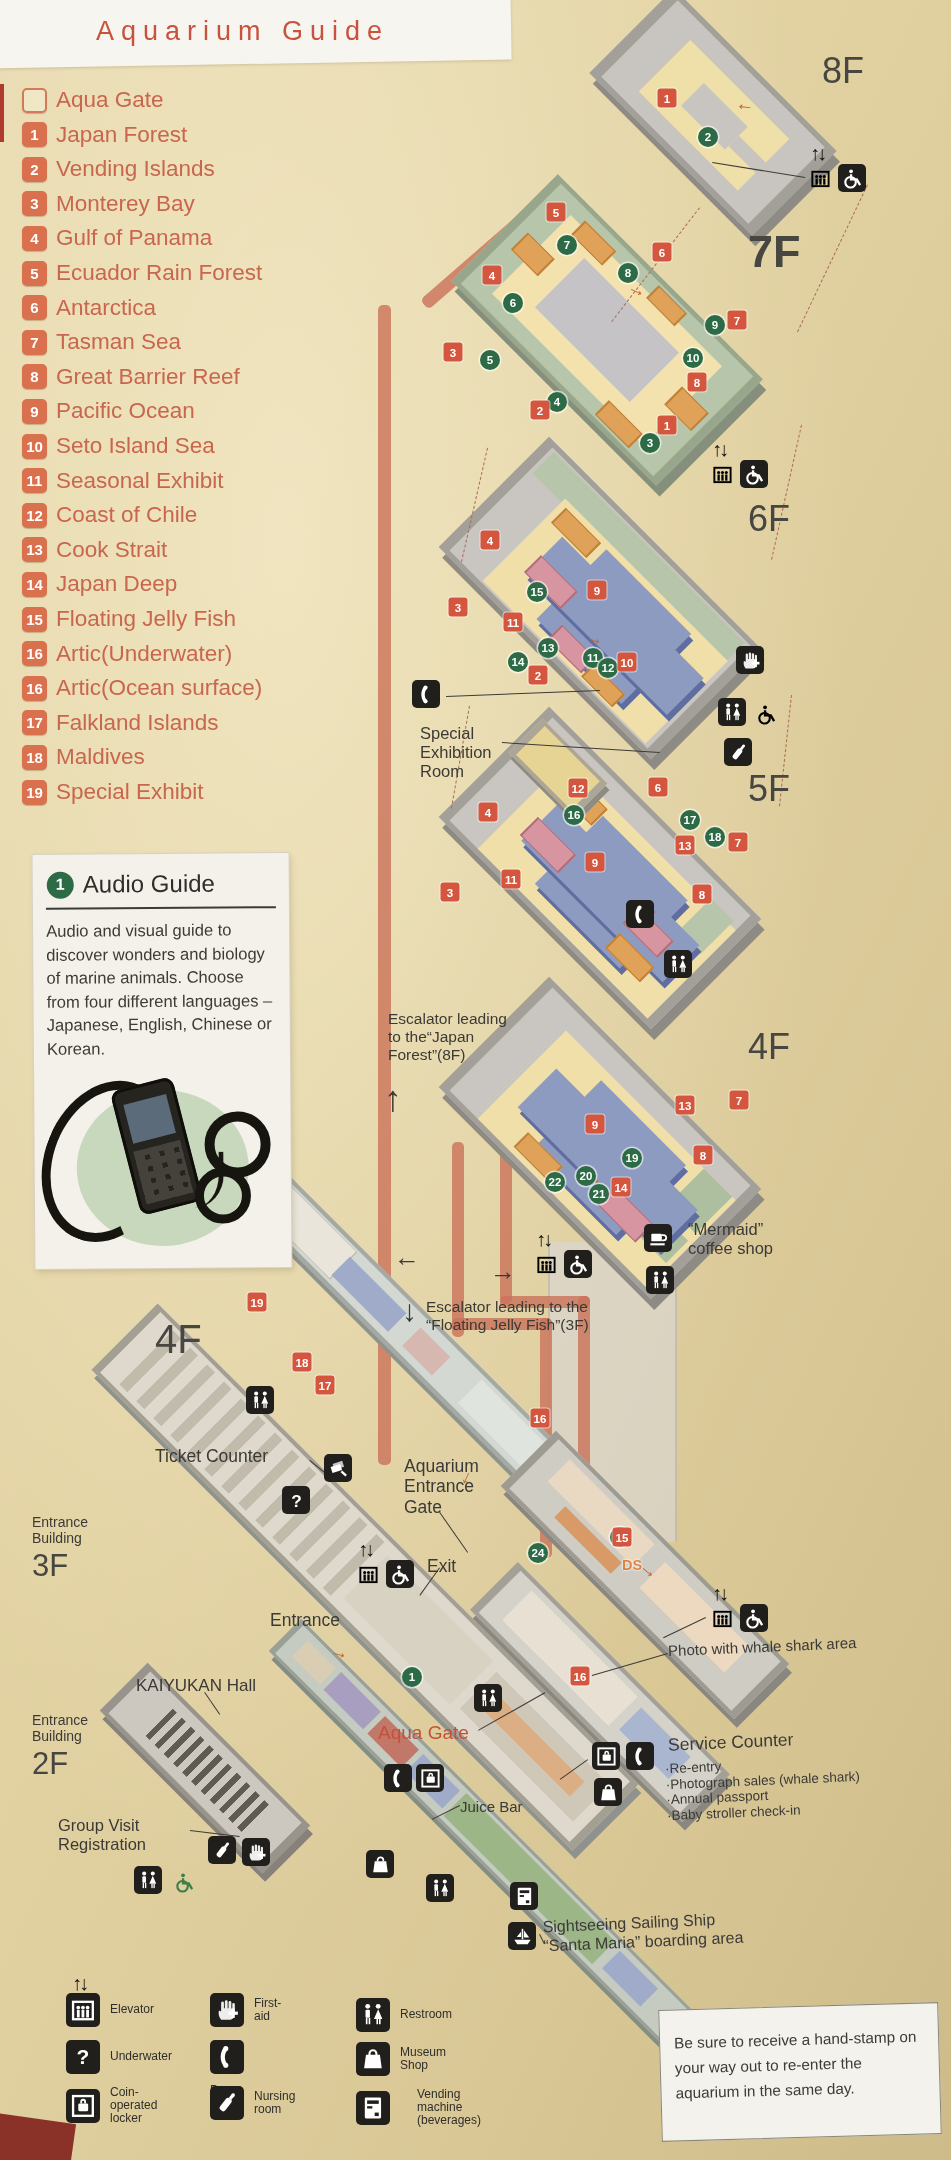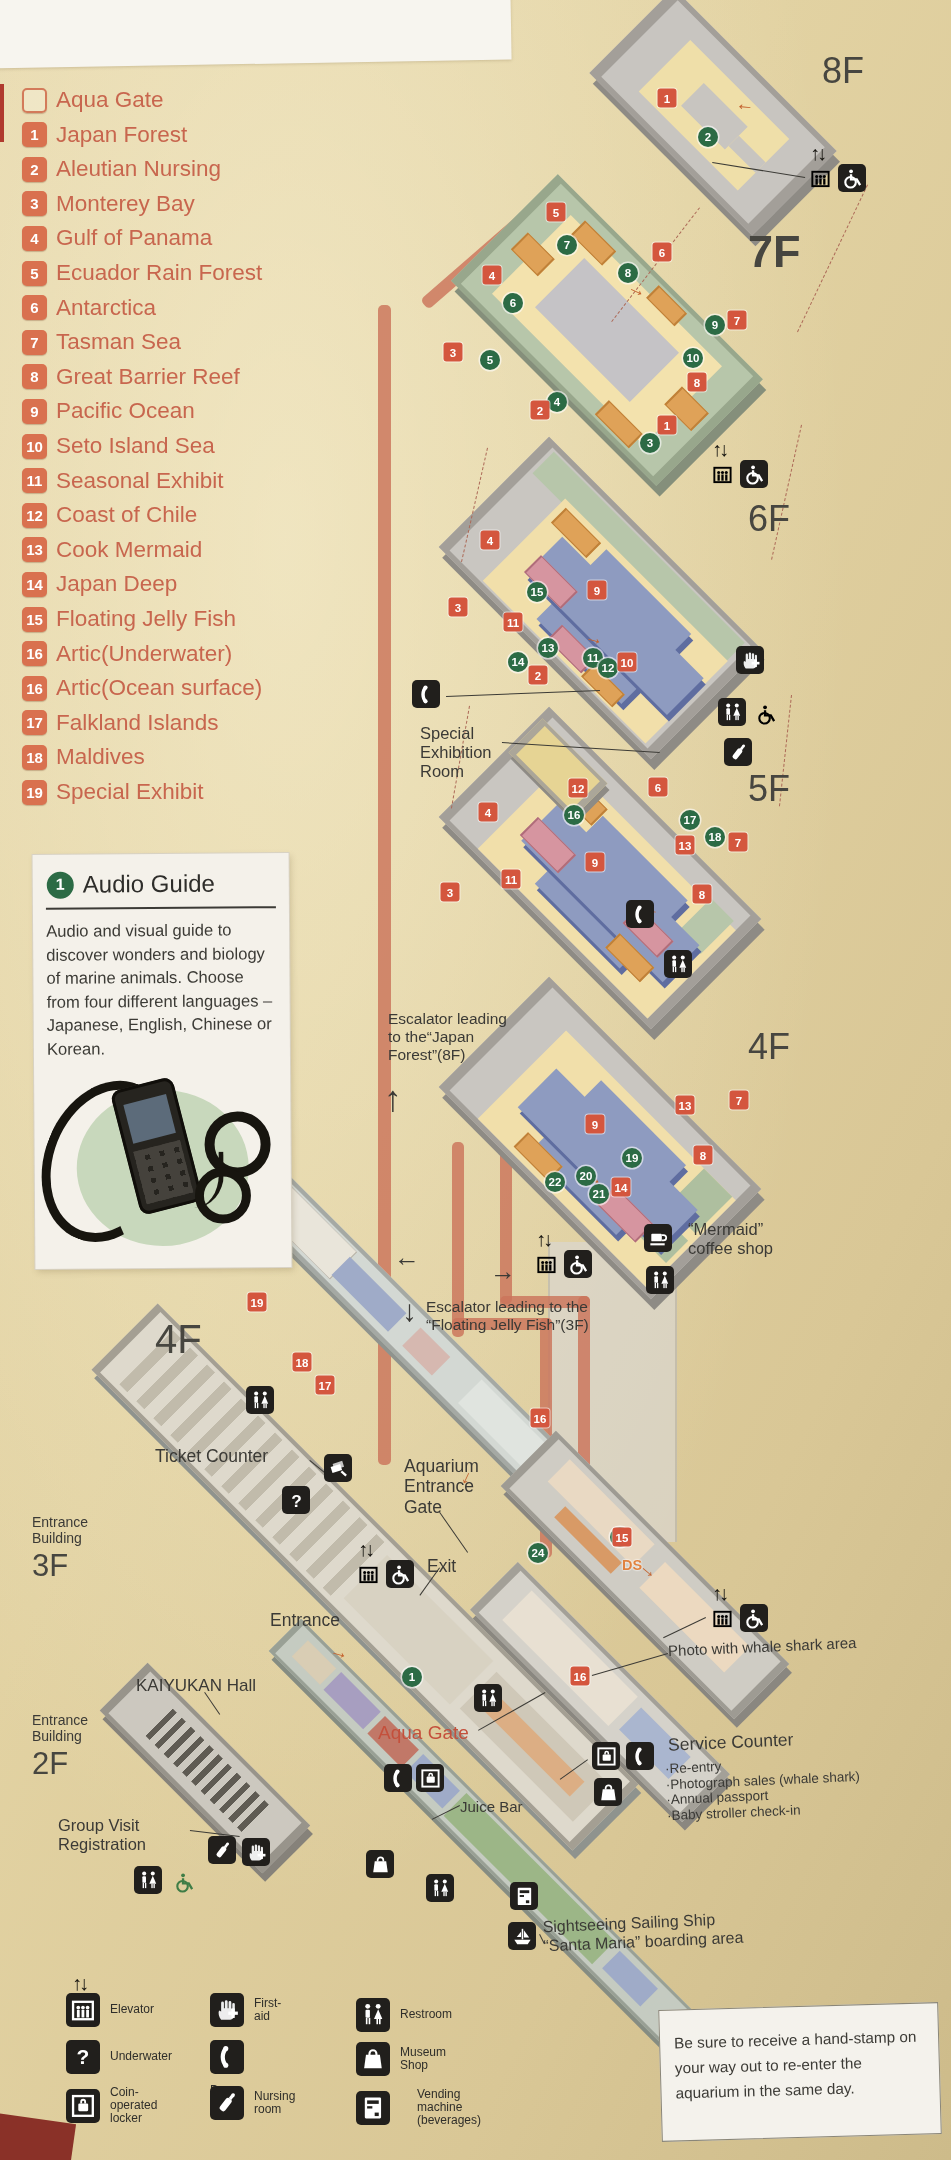--- a/index.html
+++ b/index.html
@@ -68,33 +68,34 @@
   .a-ring2{position:absolute;left:160px;top:314px;width:38px;height:38px;border:9px solid #17150f;border-radius:50%;}
   .a-cord{position:absolute;left:140px;top:298px;width:44px;height:56px;border-right:5px solid #17150f;
     border-radius:0 0 60% 0;}
 </style>
 </head>
 <body>
 
 <div id="canvas">
 
   <div class="band"></div>
+  <div id="title">Aquarium Guide</div>
 
   <div id="legend">
       <div class="legrow" style="top: 0px;">
         <span class="legnum empty"></span>
         <span class="leglabel">Aqua Gate</span>
       </div>
       <div class="legrow" style="top: 34.6px;">
         <span class="legnum">1</span>
         <span class="leglabel">Japan Forest</span>
       </div>
       <div class="legrow" style="top: 69.2px;">
         <span class="legnum">2</span>
-        <span class="leglabel">Aleutian Nursing</span>
+        <span class="leglabel">Vending Islands</span>
       </div>
       <div class="legrow" style="top: 103.8px;">
         <span class="legnum">3</span>
         <span class="leglabel">Monterey Bay</span>
       </div>
       <div class="legrow" style="top: 138.4px;">
         <span class="legnum">4</span>
         <span class="leglabel">Gulf of Panama</span>
       </div>
       <div class="legrow" style="top: 173px;">
@@ -124,21 +125,21 @@
       <div class="legrow" style="top: 380.6px;">
         <span class="legnum">11</span>
         <span class="leglabel">Seasonal Exhibit</span>
       </div>
       <div class="legrow" style="top: 415.2px;">
         <span class="legnum">12</span>
         <span class="leglabel">Coast of Chile</span>
       </div>
       <div class="legrow" style="top: 449.8px;">
         <span class="legnum">13</span>
-        <span class="leglabel">Cook Mermaid</span>
+        <span class="leglabel">Cook Strait</span>
       </div>
       <div class="legrow" style="top: 484.4px;">
         <span class="legnum">14</span>
         <span class="leglabel">Japan Deep</span>
       </div>
       <div class="legrow" style="top: 519px;">
         <span class="legnum">15</span>
         <span class="leglabel">Floating Jelly Fish</span>
       </div>
       <div class="legrow" style="top: 553.6px;">

